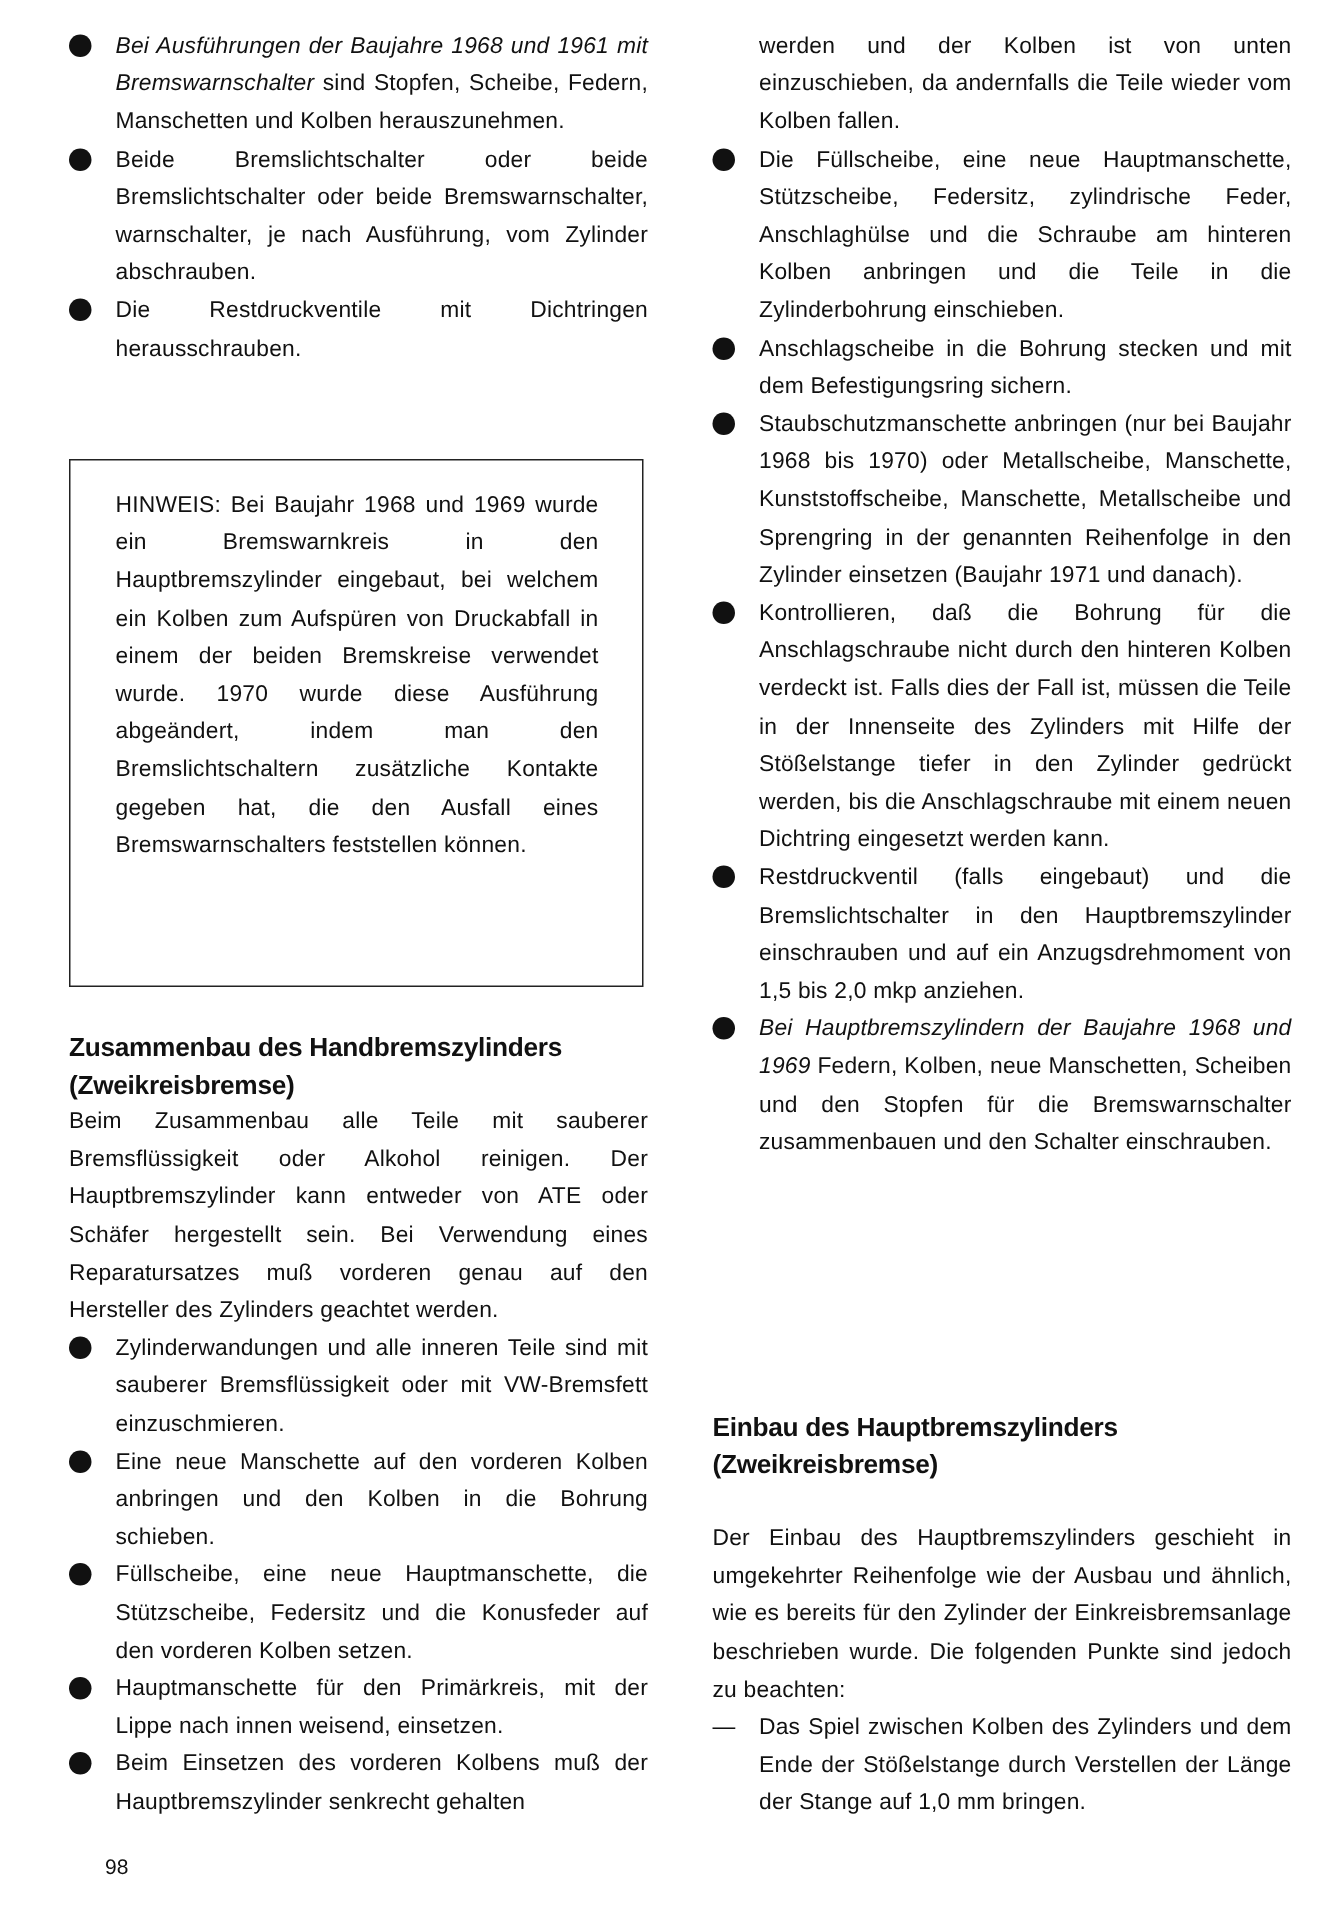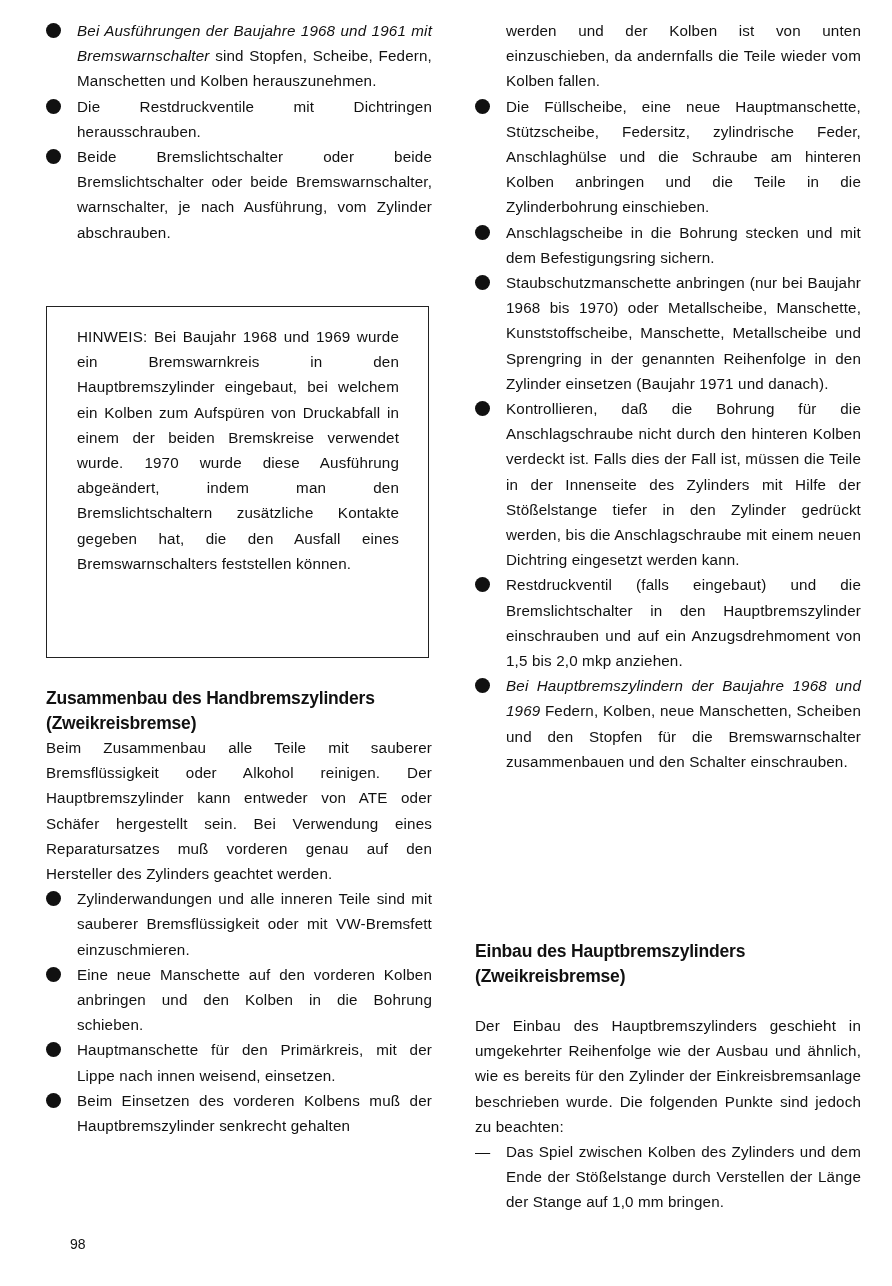--- a/index.html
+++ b/index.html
@@ -29,25 +29,25 @@
 </head>
 <body>
 
 <div class="col col-left">
   <p class="bullet">
     <span class="dot"></span>
     <span class="it">Bei Ausführungen der Baujahre 1968 und 1961 mit Bremswarnschalter</span><span> sind Stopfen, Scheibe, Federn, Manschetten und Kolben herauszunehmen.</span>
   </p>
   <p class="bullet">
     <span class="dot"></span>
-    <span>Die Restdruckventile mit Dichtringen herausschrauben.</span>
+    <span>Beide Bremslichtschalter oder beide Bremslichtschalter oder beide Bremswarnschalter, warnschalter, je nach Ausführung, vom Zylinder abschrauben.</span>
   </p>
   <p class="bullet">
     <span class="dot"></span>
-    <span>Beide Bremslichtschalter oder beide Bremslichtschalter oder beide Bremswarnschalter, warnschalter, je nach Ausführung, vom Zylinder abschrauben.</span>
+    <span>Die Restdruckventile mit Dichtringen herausschrauben.</span>
   </p>
 </div>
 
 <div class="box">
   <div class="box-text">HINWEIS: Bei Baujahr 1968 und 1969 wurde ein Bremswarnkreis in den Hauptbremszylinder eingebaut, bei welchem ein Kolben zum Aufspüren von Druckabfall in einem der beiden Bremskreise verwendet wurde. 1970 wurde diese Ausführung abgeändert, indem man den Bremslichtschaltern zusätzliche Kontakte gegeben hat, die den Ausfall eines Bremswarnschalters feststellen können.</div>
 </div>
 
 <div class="heading h-left">
   <div>Zusammenbau des Handbremszylinders</div>
   <div>(Zweikreisbremse)</div>
@@ -55,20 +55,24 @@
 
 <div class="block b-left2">
   <p class="p">Beim Zusammenbau alle Teile mit sauberer Bremsflüssigkeit oder Alkohol reinigen. Der Hauptbremszylinder kann entweder von ATE oder Schäfer hergestellt sein. Bei Verwendung eines Reparatursatzes muß vorderen genau auf den Hersteller des Zylinders geachtet werden.</p>
   <p class="bullet">
     <span class="dot"></span>
     <span>Zylinderwandungen und alle inneren Teile sind mit sauberer Bremsflüssigkeit oder mit VW-Bremsfett einzuschmieren.</span>
   </p>
   <p class="bullet">
     <span class="dot"></span>
     <span>Eine neue Manschette auf den vorderen Kolben anbringen und den Kolben in die Bohrung schieben.</span>
+  </p>
+  <p class="bullet">
+    <span class="dot"></span>
+    <span>Füllscheibe, eine neue Hauptmanschette, die Stützscheibe, Federsitz und die Konusfeder auf den vorderen Kolben setzen.</span>
   </p>
   <p class="bullet">
     <span class="dot"></span>
     <span>Hauptmanschette für den Primärkreis, mit der Lippe nach innen weisend, einsetzen.</span>
   </p>
   <p class="bullet">
     <span class="dot"></span>
     <span>Beim Einsetzen des vorderen Kolbens muß der Hauptbremszylinder senkrecht gehalten</span>
   </p>
 </div>

